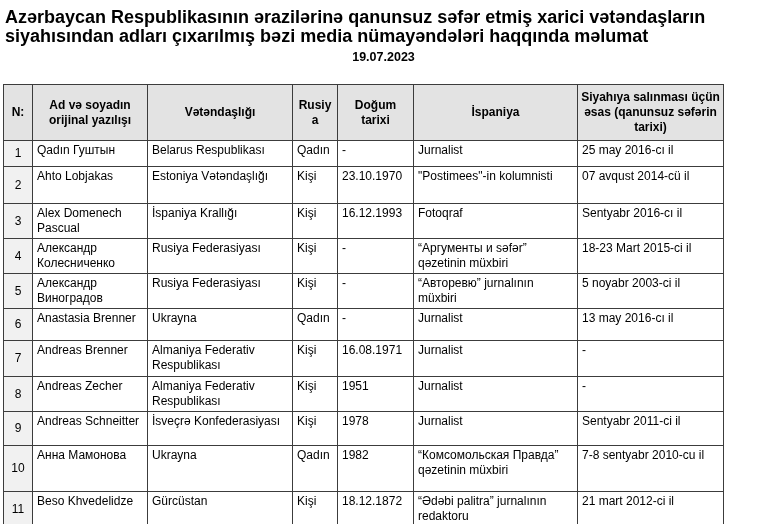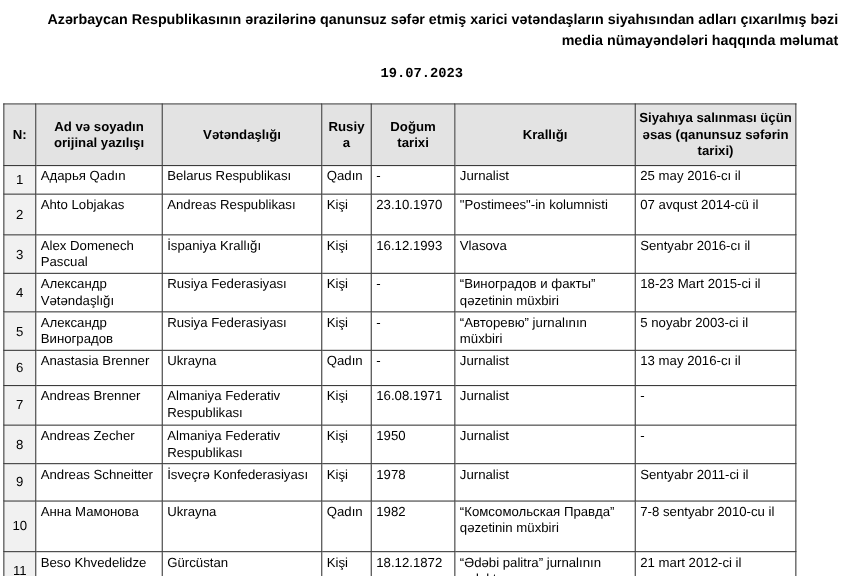--- a/index.html
+++ b/index.html
@@ -11,32 +11,31 @@
     overflow: hidden;
     font-family: "Liberation Sans", sans-serif;
     color: #000000;
   }
   .page {
     width: 767px;
     height: 524px;
     position: relative;
   }
   .doc-title {
-    font-size: 13px;
+    font-size: 18px;
     font-weight: bold;
-    text-align: right;
+    text-align: left;
     line-height: 19px;
     margin: 8px 5px 0 5px;
   }
   .doc-date {
     font-size: 12.5px;
     font-weight: bold;
     text-align: center;
-    margin-top: 14px;
-    font-family: Liberation Mono, monospace;
+    margin-top: 4px;
   }
   table.data-table {
     border-collapse: collapse;
     table-layout: fixed;
     width: 720px;
     margin: 20px 0 0 3px;
   }
   table.data-table th,
   table.data-table td {
     border: 1px solid #3c3c3c;
@@ -82,59 +81,59 @@
       <col style="width:164px">
       <col style="width:146px">
     </colgroup>
     <thead>
       <tr>
         <th>N:</th>
         <th>Ad və soyadın orijinal yazılışı</th>
         <th>Vətəndaşlığı</th>
         <th>Rusiya</th>
         <th>Doğum tarixi</th>
-        <th>Krallığı</th>
+        <th>İspaniya</th>
         <th>Siyahıya salınması üçün əsas (qanunsuz səfərin tarixi)</th>
       </tr>
     </thead>
     <tbody id="table-body">
         <tr style="height: 26px;">
           <td class="num-cell">1</td>
-          <td>Адарья Qadın</td>
+          <td>Qadın Гуштын</td>
           <td>Belarus Respublikası</td>
           <td>Qadın</td>
           <td>-</td>
           <td>Jurnalist</td>
           <td>25 may 2016-cı il</td>
         </tr>
         <tr style="height: 37px;">
           <td class="num-cell">2</td>
           <td>Ahto Lobjakas</td>
-          <td>Andreas Respublikası</td>
+          <td>Estoniya Vətəndaşlığı</td>
           <td>Kişi</td>
           <td>23.10.1970</td>
           <td>"Postimees"-in kolumnisti</td>
           <td>07 avqust 2014-cü il</td>
         </tr>
         <tr style="height: 32px;">
           <td class="num-cell">3</td>
           <td>Alex Domenech Pascual</td>
           <td>İspaniya Krallığı</td>
           <td>Kişi</td>
           <td>16.12.1993</td>
-          <td>Vlasova</td>
+          <td>Fotoqraf</td>
           <td>Sentyabr 2016-cı il</td>
         </tr>
         <tr style="height: 34px;">
           <td class="num-cell">4</td>
-          <td>Александр Vətəndaşlığı</td>
+          <td>Александр Колесниченко</td>
           <td>Rusiya Federasiyası</td>
           <td>Kişi</td>
           <td>-</td>
-          <td>“Виноградов и факты” qəzetinin müxbiri</td>
+          <td>“Аргументы и səfər” qəzetinin müxbiri</td>
           <td>18-23 Mart 2015-ci il</td>
         </tr>
         <tr style="height: 35px;">
           <td class="num-cell">5</td>
           <td>Александр Виноградов</td>
           <td>Rusiya Federasiyası</td>
           <td>Kişi</td>
           <td>-</td>
           <td>“Авторевю” jurnalının müxbiri</td>
           <td>5 noyabr 2003-ci il</td>
@@ -155,21 +154,21 @@
           <td>Kişi</td>
           <td>16.08.1971</td>
           <td>Jurnalist</td>
           <td>-</td>
         </tr>
         <tr style="height: 35px;">
           <td class="num-cell">8</td>
           <td>Andreas Zecher</td>
           <td>Almaniya Federativ Respublikası</td>
           <td>Kişi</td>
-          <td>1950</td>
+          <td>1951</td>
           <td>Jurnalist</td>
           <td>-</td>
         </tr>
         <tr style="height: 34px;">
           <td class="num-cell">9</td>
           <td>Andreas Schneitter</td>
           <td>İsveçrə Konfederasiyası</td>
           <td>Kişi</td>
           <td>1978</td>
           <td>Jurnalist</td>

